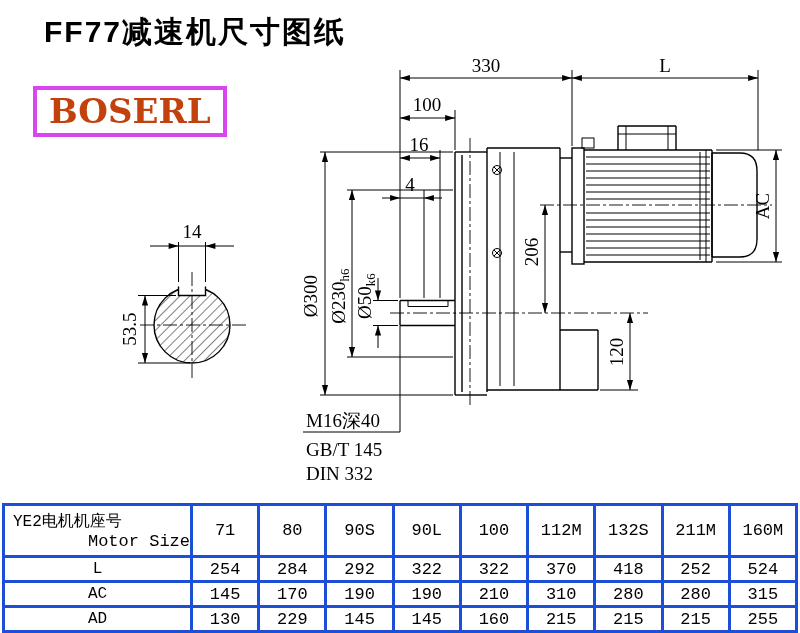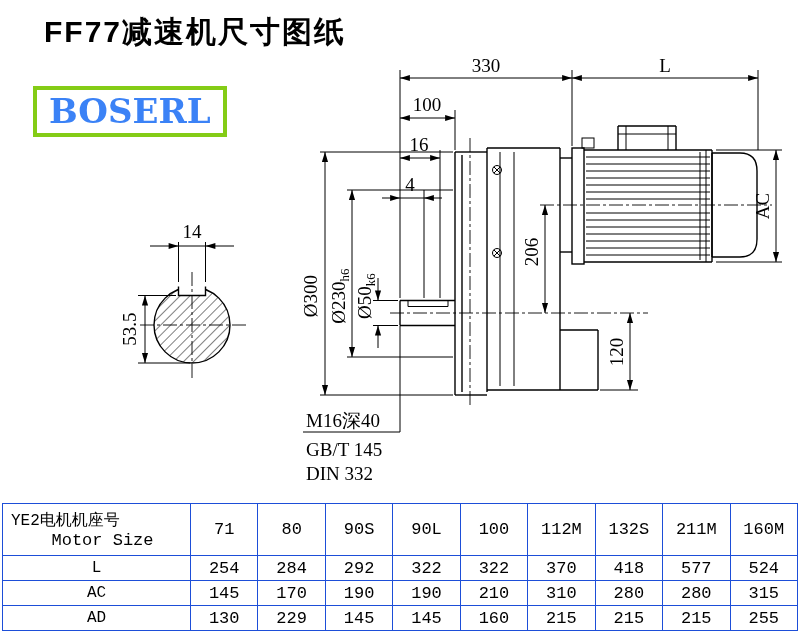--- a/index.html
+++ b/index.html
@@ -2,40 +2,40 @@
 <html><head>
 <meta charset="utf-8">
 <style>
   * { margin:0; padding:0; box-sizing:border-box; }
   html,body { background:#ffffff; }
   body { width:800px; height:633px; font-family:"Liberation Sans", sans-serif; color:#000; }
   .page { position:relative; width:800px; height:633px; background:#fff; overflow:hidden; }
 
   .title { position:absolute; left:44px; top:12px; font-size:30px; font-weight:bold; letter-spacing:2px; }
 
-  .logo { position:absolute; left:33px; top:86px; border:4px solid #84cc16; padding:3px 12px;
-          font-family:"DejaVu Serif", serif; font-weight:bold; font-size:34px; color:#3b82f6;
+  .logo { position:absolute; left:33px; top:86px; border:4px solid #d946ef; padding:3px 12px;
+          font-family:"DejaVu Serif", serif; font-weight:bold; font-size:34px; color:#c2410c;
           line-height:1.1; background:#fff; }
 
   svg.drawing { position:absolute; left:0; top:0; }
   svg text { font-family:"Liberation Serif", serif; font-size:19px; fill:#000; }
   .geo  { stroke:#000; stroke-width:1.4; fill:none; }
   .thin { stroke:#000; stroke-width:1; fill:none; }
   .dim  { stroke:#000; stroke-width:1; fill:none; }
   .cl   { stroke:#000; stroke-width:0.9; stroke-dasharray:14 3 3 3; fill:none; }
 
   table.dims { position:absolute; left:2px; top:503px; width:796px; border-collapse:collapse;
                table-layout:fixed; font-family:"Liberation Mono", monospace; }
-  .dims td { border:1px solid #1d4ed8; text-align:center; vertical-align:middle; font-size:17px; padding:0; background:#fff; }
+  .dims td { border:3px solid #1d4ed8; text-align:center; vertical-align:middle; font-size:17px; padding:0; background:#fff; }
   .dims col.c0 { width:188px; }
   .dims tr.hdr td { height:52px; }
   .dims tr.data td { height:25px; }
   .dims .label-cell { font-size:16px; }
   .dims .label-cell .cn { text-align:left; padding-left:8px; font-size:16px; }
-  .dims .label-cell .en { text-align:center; padding-left:12px; font-size:17px; }
+  .dims .label-cell .en { text-align:right; padding-left:12px; font-size:17px; }
 </style>
 </head>
 <body>
 
 <div class="page">
 
   <div class="title">FF77减速机尺寸图纸</div>
   <div class="logo">BOSERL</div>
 
   <svg class="drawing" width="800" height="505" viewBox="0 0 800 505">
@@ -260,21 +260,21 @@
     </tr>
     <tr class="data">
       <td class="label-cell">L</td>
       <td>254</td>
       <td>284</td>
       <td>292</td>
       <td>322</td>
       <td>322</td>
       <td>370</td>
       <td>418</td>
-      <td>577</td>
+      <td>252</td>
       <td>524</td>
     </tr>
     <tr class="data">
       <td class="label-cell">AC</td>
       <td>145</td>
       <td>170</td>
       <td>190</td>
       <td>190</td>
       <td>210</td>
       <td>310</td>

